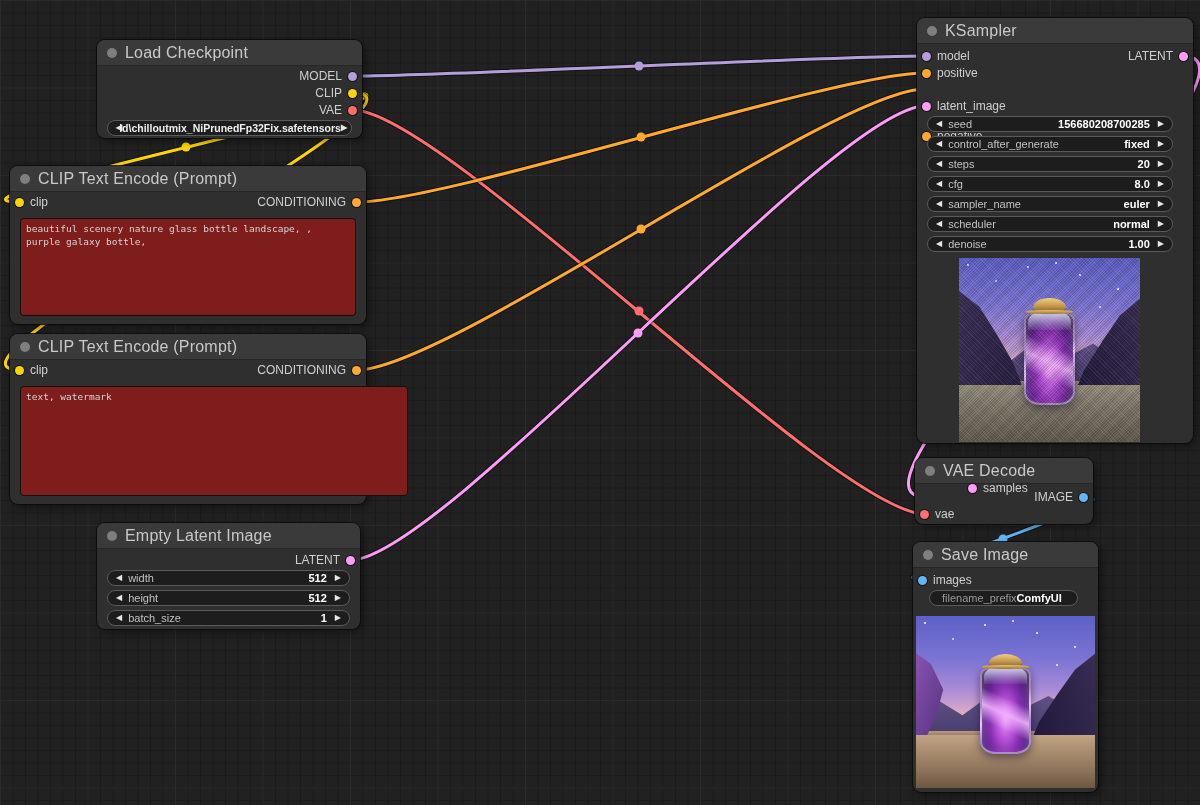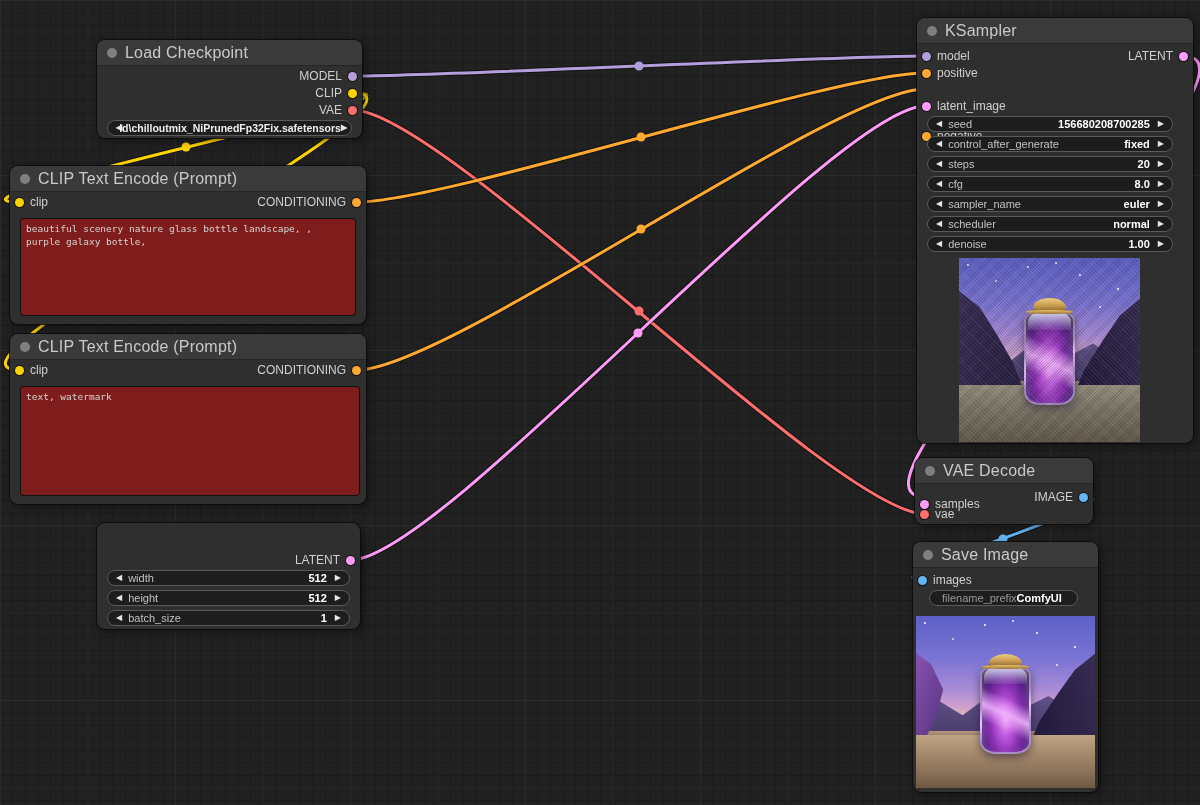--- a/index.html
+++ b/index.html
@@ -202,24 +202,28 @@
       <span>CLIP Text Encode (Prompt)</span>
     </div>
     <div class="slot in" style="top:28px;">
       <span class="pdot c-clip"></span>
       <span>clip</span>
     </div>
     <div class="slot out" style="top:28px;">
       <span>CONDITIONING</span>
       <span class="pdot c-cond"></span>
     </div>
-    <div class="prompt-box" style="left:10px; top:52px; width:340px; height:110px;">text, watermark</div>
+    <div class="prompt-box" style="left:10px; top:52px; width:388px; height:110px;">text, watermark</div>
   </div>
 
   <div class="node" style="left:97px; top:523px; width:263px; height:106px;">
+    <div class="node-title">
+      <span class="collapse-dot"></span>
+      <span>Empty Latent Image</span>
+    </div>
     <div class="slot out" style="top:29px;">
       <span>LATENT</span>
       <span class="pdot c-latent"></span>
     </div>
     <div class="widget" style="left:10px; top:47px; width:243px;">
       <span class="arrow">◀</span>
       <span class="wlabel">width</span>
       <span class="wvalue">512</span>
       <span class="arrow">▶</span>
     </div>
@@ -320,21 +324,21 @@
           <div class="glass-neck"></div>
       </div>
     </div>
   </div>
 
   <div class="node" style="left:915px; top:458px; width:178px; height:66px;">
     <div class="node-title">
       <span class="collapse-dot"></span>
       <span>VAE Decode</span>
     </div>
-    <div class="slot in" style="top:38px;">
+    <div class="slot in" style="top:22px;margin-left:48px;">
       <span class="pdot c-latent"></span>
       <span>samples</span>
     </div>
     <div class="slot in" style="top:48px;">
       <span class="pdot c-vae"></span>
       <span>vae</span>
     </div>
     <div class="slot out" style="top:31px;">
       <span>IMAGE</span>
       <span class="pdot c-image"></span>

